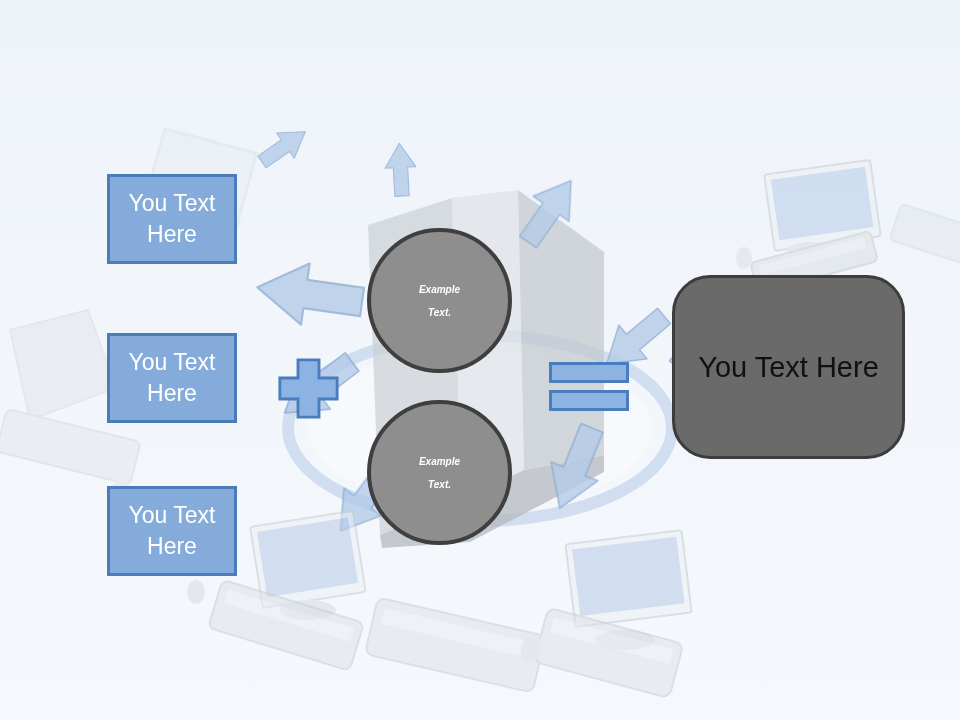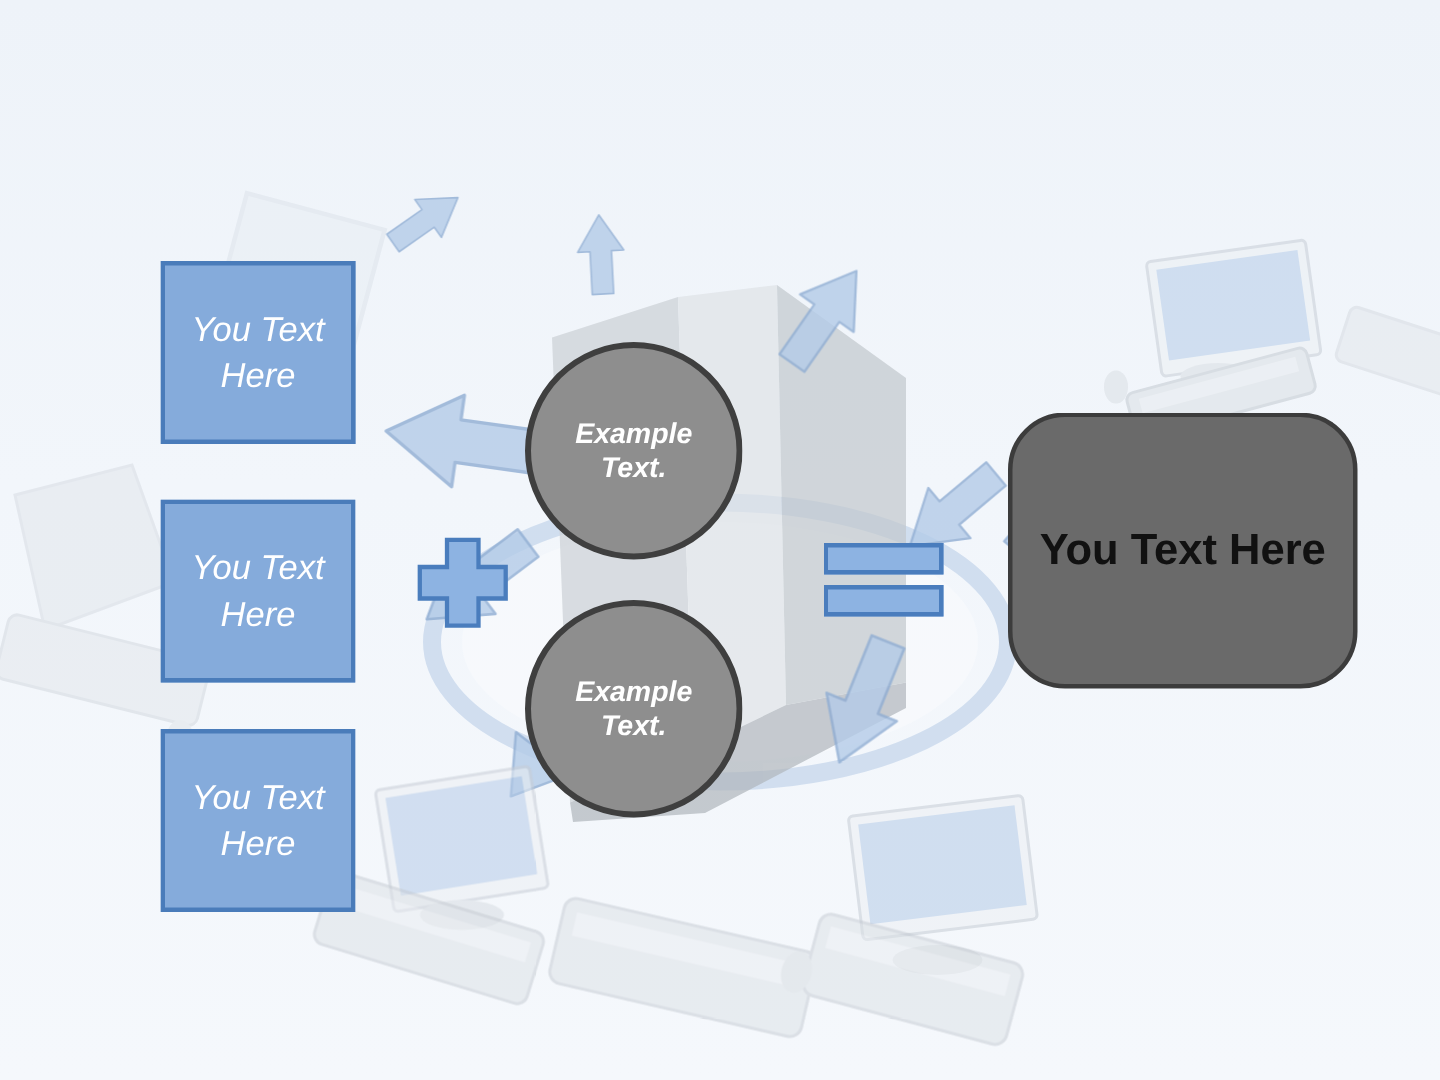--- a/index.html
+++ b/index.html
@@ -19,52 +19,52 @@
   }
   .title {
     position:absolute; top:52px; left:0; width:100%;
     text-align:center; color:#ffffff; font-size:33px; font-weight:400;
     letter-spacing:0.2px;
   }
   .t-em { font-weight:700; }
   .t-rest { margin-left:9px; }
 
   .tbox {
-    position:absolute; left:107px; width:130px; height:122px;
+    position:absolute; left:107px; width:130px; height:90px;
     background:#85abdb; border:3px solid #4a7cba;
     display:flex; align-items:center; justify-content:center;
-    text-align:center; color:#ffffff; font-size:23px; line-height:31px;font-style:italic;
+    text-align:center; color:#ffffff; font-size:23px; line-height:31px;
   }
   .b1 { top:174px; } .b2 { top:333px; } .b3 { top:486px; }
   .tbox span { display:block; }
 
   .circle {
-    position:absolute; left:350px; width:145px; height:145px;
+    position:absolute; left:367px; width:145px; height:145px;
     border-radius:50%; background:#8e8e8e; border:4px solid #3f3f3f;
     display:flex; flex-direction:column; align-items:center; justify-content:center;
-    color:#ffffff; font-size:19px; font-weight:700; font-style:italic;
+    color:#ffffff; font-size:10px; font-weight:700; font-style:italic;
     line-height:23px; text-align:center;
   }
   .c1 { top:228px; } .c2 { top:400px; }
 
   .plus { position:absolute; left:277px; top:357px; width:63px; height:63px; }
 
   .equals {
     position:absolute; left:549px; top:362px;
     display:flex; flex-direction:column; gap:7px;
   }
   .equals .bar {
     width:80px; height:21px; background:#8db3e2; border:3px solid #4a7dbd;
   }
 
   .result {
     position:absolute; left:672px; top:275px; width:233px; height:184px;
     background:#6a6a6a; border:3px solid #3c3c3c; border-radius:38px;
     display:flex; align-items:center; justify-content:center;
-    color:#111111; font-size:29px; white-space:nowrap;font-weight:bold;
+    color:#111111; font-size:29px; white-space:nowrap;
   }
 </style>
 </head>
 <body>
 
 <div class="slide">
 
   <svg class="bg" viewBox="0 0 960 720" aria-hidden="true">
     <defs>
       <path id="barrow" d="M0,-13 L52,-13 L52,-28 L96,0 L52,28 L52,13 L0,13 Z"></path>

